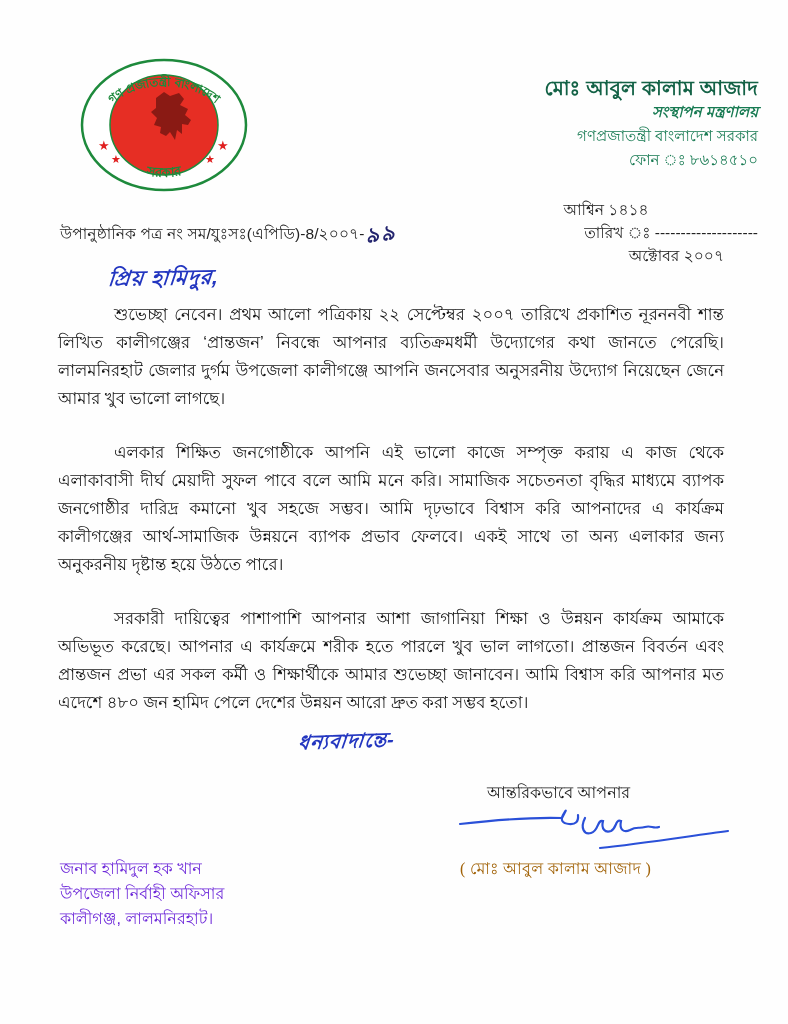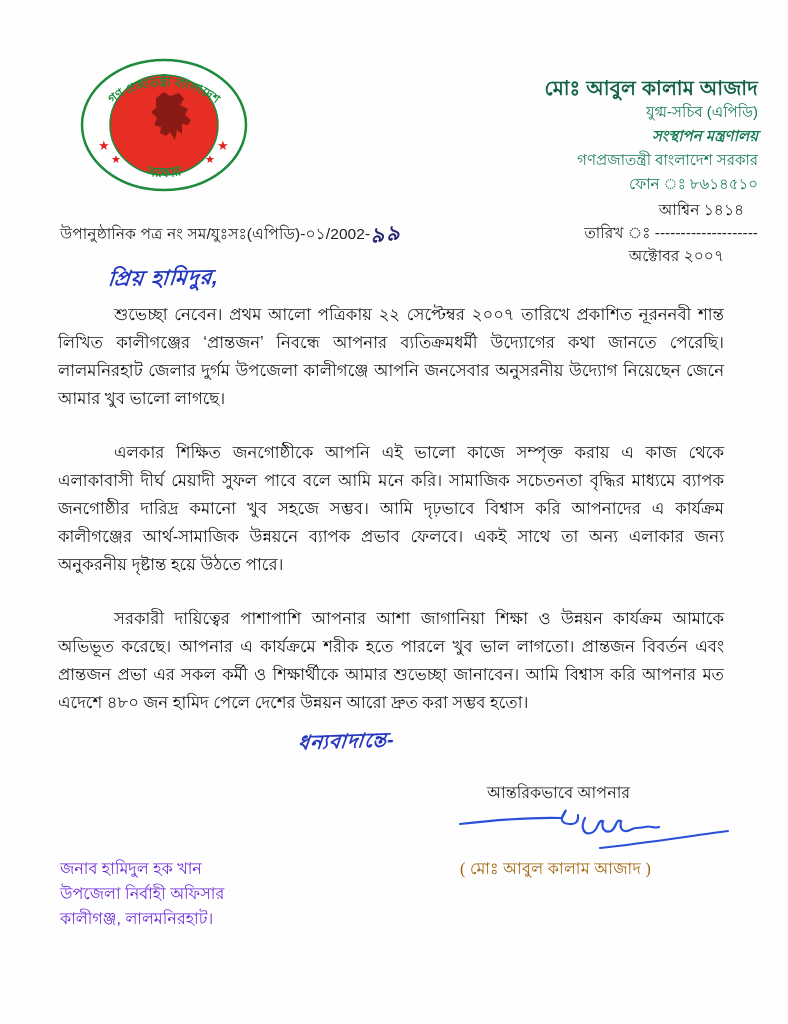--- a/index.html
+++ b/index.html
@@ -25,21 +25,21 @@
   .refline{
     position:absolute;left:60px;top:216px;font-size:15.5px;color:#222;
     letter-spacing:.1px;
   }
   .refline .hand-num{
     color:#23246e;font-size:21px;font-style:italic;font-weight:bold;
     display:inline-block;transform:rotate(-8deg) translateY(2px);
     letter-spacing:2px;
   }
   .dateblock{position:absolute;top:198px;right:30px;width:290px;text-align:right;font-size:15.5px;color:#222;line-height:23px;}
-  .dateblock .bdate{padding-right:14px;}
+  .dateblock .bdate{padding-right:14px;text-align:center;}
   .dateblock .edate{padding-right:34px;}
   .dateblock .dline{white-space:nowrap;}
   
   .hand{color:#2336c0;font-style:italic;}
   .salutation{
     position:absolute;left:108px;top:262px;font-size:21px;font-weight:bold;
     transform:skewX(-6deg) rotate(-1deg);letter-spacing:1px;
   }
   
   .body-text{position:absolute;left:58px;top:300px;width:674px;font-size:16.5px;line-height:28px;text-align:justify;color:#141414;}
@@ -75,28 +75,27 @@
     <text font-size="12" font-weight="bold" fill="#1e8a3c">
       <textPath href="#arcTop" startOffset="50%" text-anchor="middle">গণ প্রজাতন্ত্রী বাংলাদেশ</textPath>
     </text>
     <text font-size="13" font-weight="bold" fill="#1e8a3c">
       <textPath href="#arcBottom" startOffset="50%" text-anchor="middle">সরকার</textPath>
     </text>
   </svg>
 
   <div class="hdr">
     <div class="name">মোঃ আবুল কালাম আজাদ</div>
-    <div>যুগ্ম-সচিব (এপিডি)</div>
     <div class="bold">সংস্থাপন মন্ত্রণালয়</div>
     <div>গণপ্রজাতন্ত্রী বাংলাদেশ সরকার</div>
     <div>ফোন ঃ ৮৬১৪৫১০</div>
   </div>
 
   <div class="refline">
-    <span>উপানুষ্ঠানিক পত্র নং সম/যুঃসঃ(এপিডি)-০১/2002-</span><span class="hand-num">৯৯</span>
+    <span>উপানুষ্ঠানিক পত্র নং সম/যুঃসঃ(এপিডি)-8/২০০৭-</span><span class="hand-num">৯৯</span>
   </div>
 
   <div class="dateblock">
     <div class="bdate">আশ্বিন ১৪১৪</div>
     <div class="dline"><span>তারিখ ঃ </span><span>--------------------</span></div>
     <div class="edate">অক্টোবর ২০০৭</div>
   </div>
 
   <div class="salutation hand">প্রিয় হামিদুর,</div>
 

